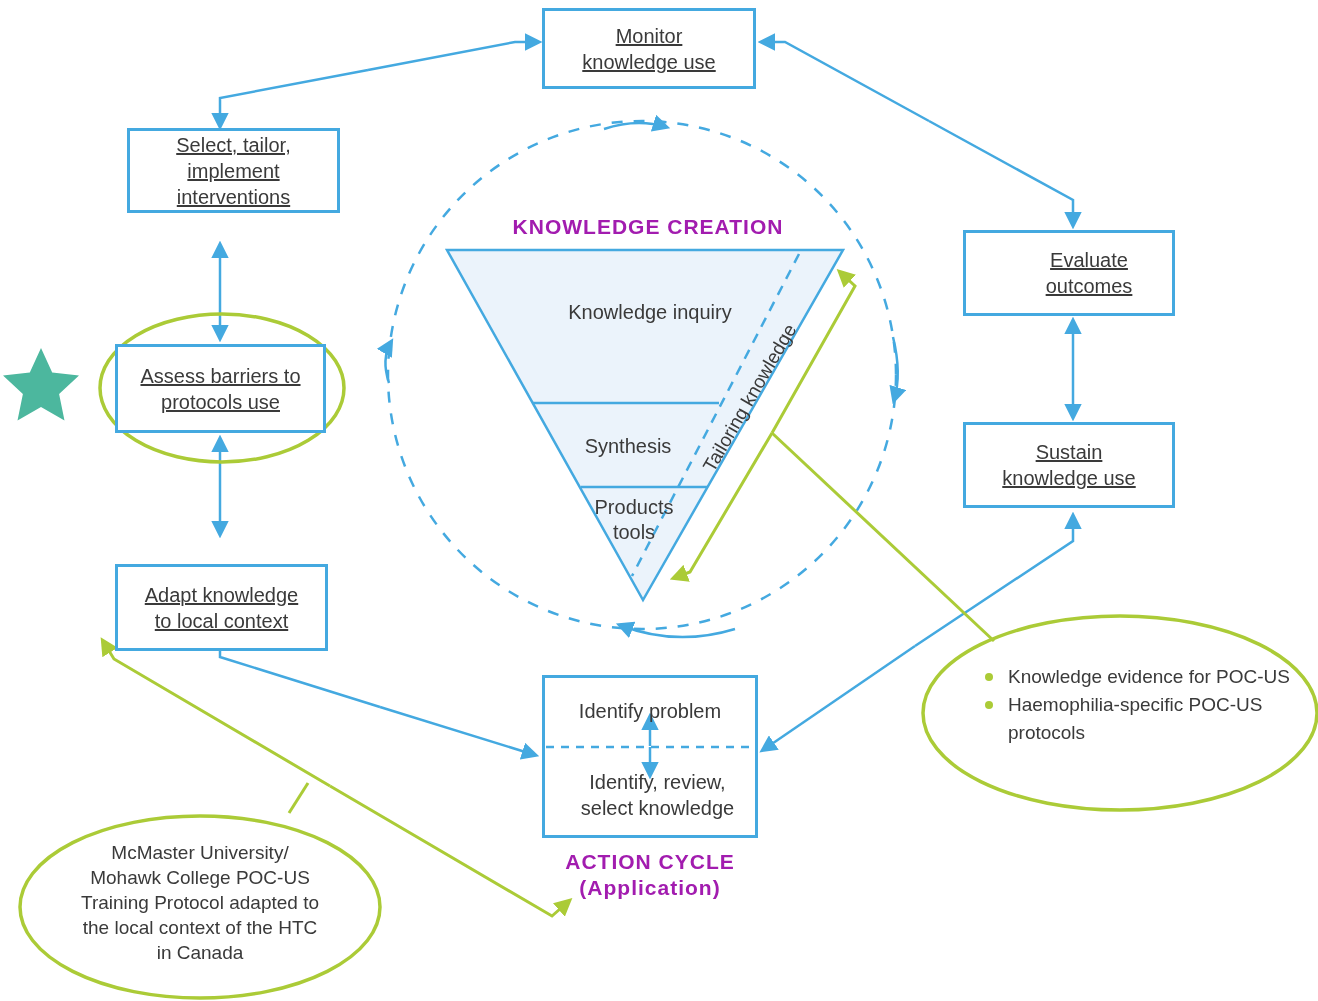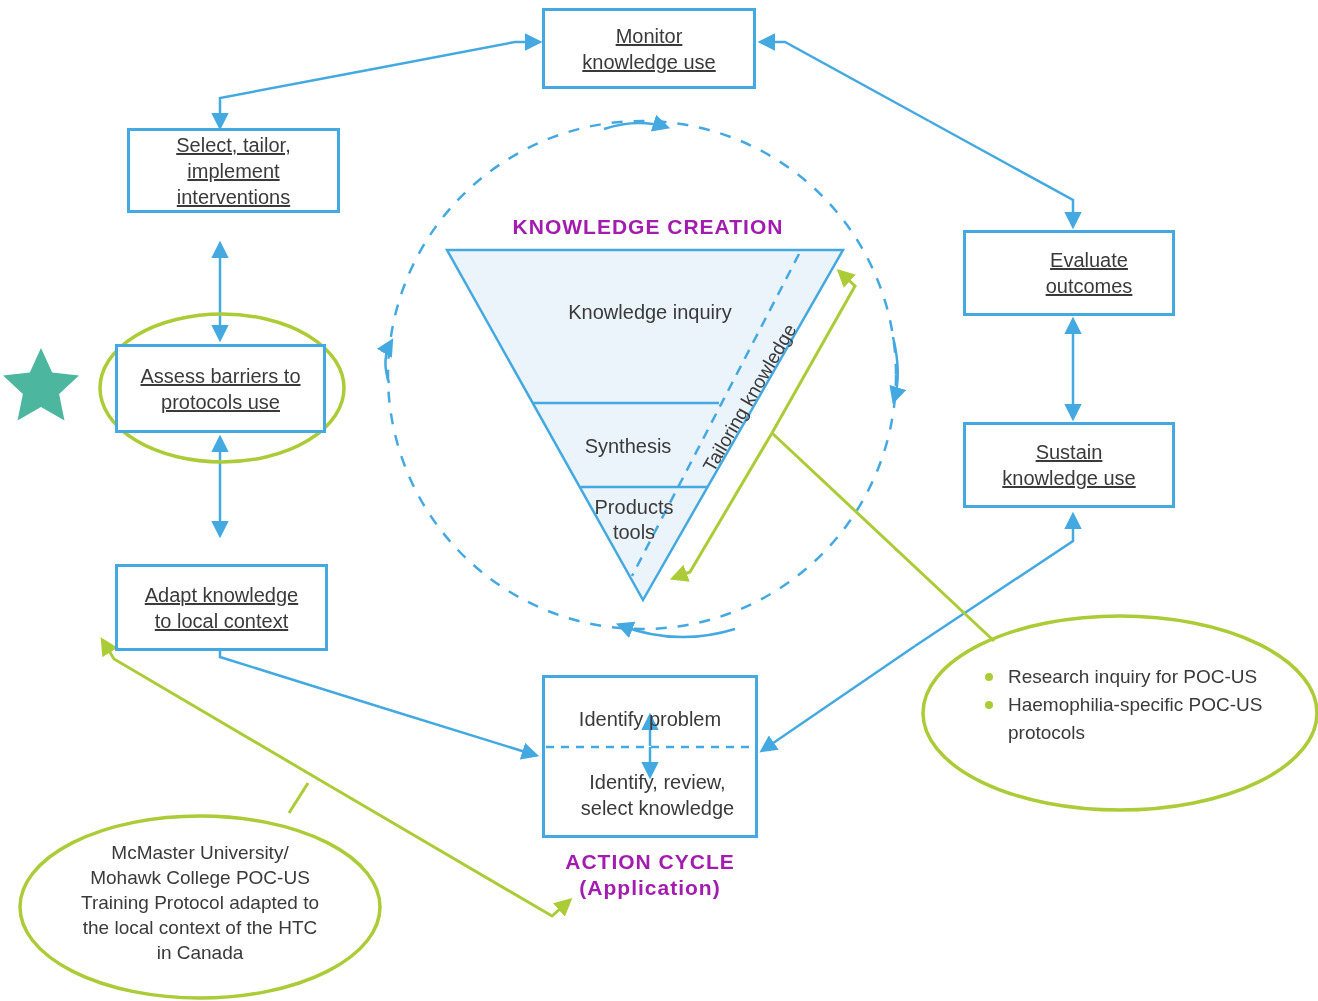--- a/index.html
+++ b/index.html
@@ -16,21 +16,21 @@
   .txt{position:absolute;text-align:center;z-index:2;white-space:pre-line;}
   .heading{font-weight:bold;font-size:21px;letter-spacing:1px;color:#a21caf;line-height:26px;}
   .funnel-label{font-size:20px;line-height:25px;}
   .tailoring{
     position:absolute;left:750px;top:398px;z-index:2;white-space:nowrap;
     transform:translate(-50%,-50%) rotate(-60deg);font-size:19px;color:#3a3a3a;
   }
   .identify-inner{position:absolute;left:-3px;top:-3px;z-index:3;}
   .id-label{position:absolute;left:0;right:0;display:flex;align-items:center;justify-content:center;
     text-align:center;font-size:20px;line-height:26px;white-space:pre-line;z-index:4;}
-  .id-top{top:8px;height:66px;}
+  .id-top{top:0;height:66px;}
   .id-bottom{top:76px;bottom:0;padding-left:15px;}
   .note{font-size:19px;line-height:25px;}
   .evidence{position:absolute;left:985px;top:663px;width:316px;z-index:2;}
   .evidence .item{display:flex;align-items:flex-start;font-size:19px;line-height:28px;margin:0;}
   .evidence .dot{flex:0 0 auto;width:8px;height:8px;border-radius:50%;background:#abcb37;margin:10px 15px 0 0;}
   .evidence .item-text{white-space:pre-line;}
 </style>
 </head>
 <body>
 
@@ -146,21 +146,21 @@
 
   <div class="txt note" style="left:52px;top:840px;width:296px;">McMaster University/
 Mohawk College POC-US
 Training Protocol adapted to
 the local context of the HTC
 in Canada</div>
 
   <div class="evidence">
     <div class="item">
       <span class="dot"></span>
-      <span class="item-text">Research inquiry for POC-US</span>
+      <span class="item-text">Knowledge evidence for POC-US</span>
     </div>
     <div class="item">
       <span class="dot"></span>
       <span class="item-text">Haemophilia-specific POC-US
 protocols</span>
     </div>
   </div>
 
 </div>
 

